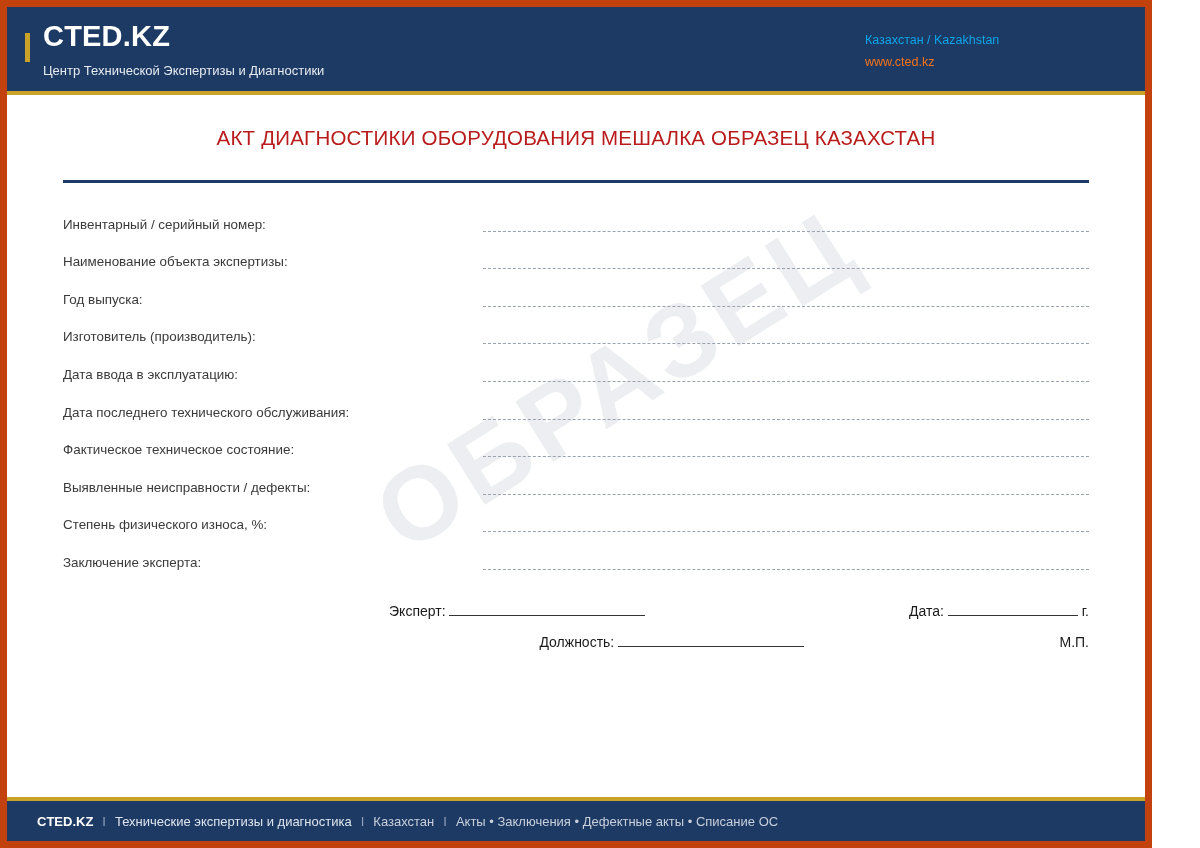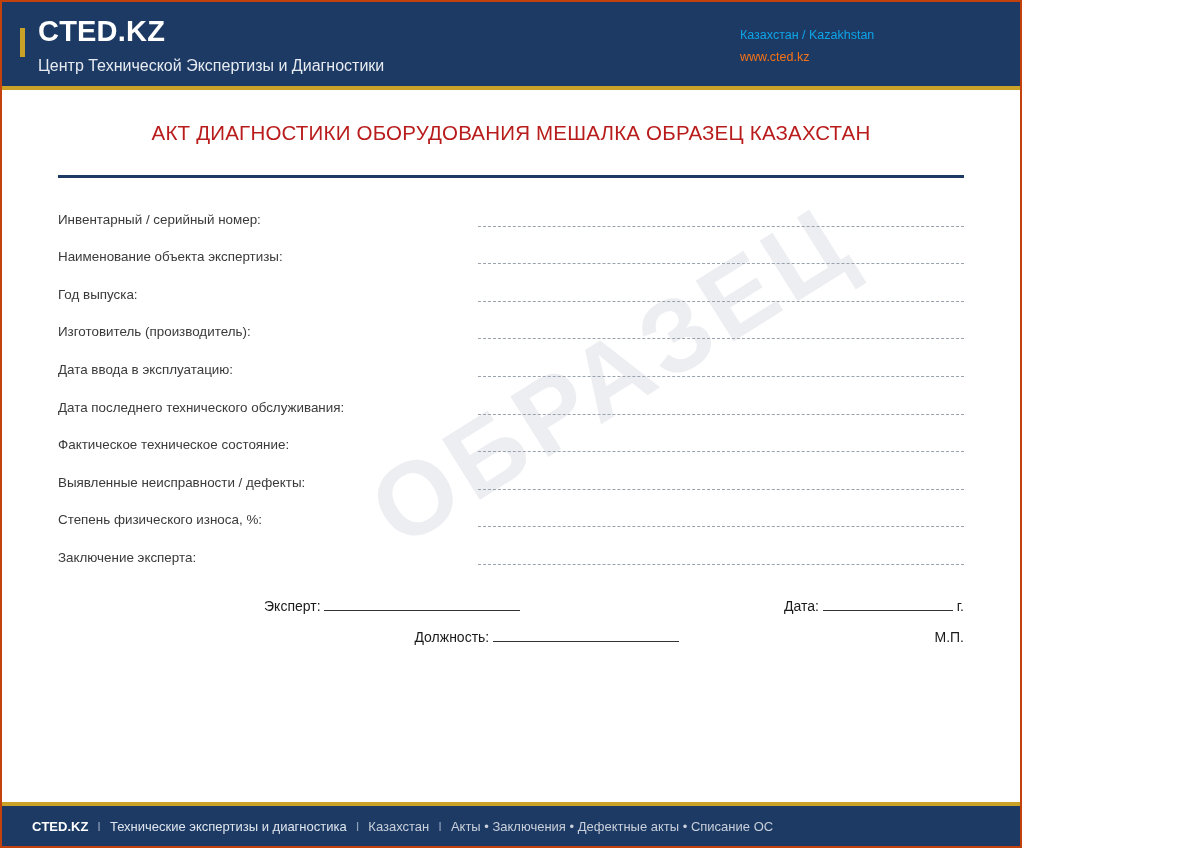--- a/index.html
+++ b/index.html
@@ -10,24 +10,24 @@
     width: 1200px;
     height: 848px;
     background: #ffffff;
     font-family: "Liberation Sans", sans-serif;
     color: #1a1a1a;
     overflow: hidden;
   }
 
   .page {
     position: relative;
-    width: 1022px;
+    width: 1152px;
     height: 848px;
     box-sizing: border-box;
-    border: 2px solid #c2410c;
+    border: 7px solid #c2410c;
     background: #ffffff;
     overflow: hidden;
   }
 
   
   .header {
     position: relative;
     height: 88px;
     background: #1c3a63;
     box-sizing: border-box;
@@ -57,21 +57,21 @@
   }
   .brand-title {
     color: #ffffff;
     font-size: 29px;
     font-weight: bold;
     letter-spacing: 0.2px;
     line-height: 34px;
   }
   .brand-sub {
     color: #e7ebf1;
-    font-size: 16px;
+    font-size: 13px;
     line-height: 18px;
     margin-top: 9px;
   }
   .header-contacts {
     text-align: left;
     font-size: 12.5px;
     line-height: 22px;
     padding-top: 4px;
     min-width: 240px;
   }

